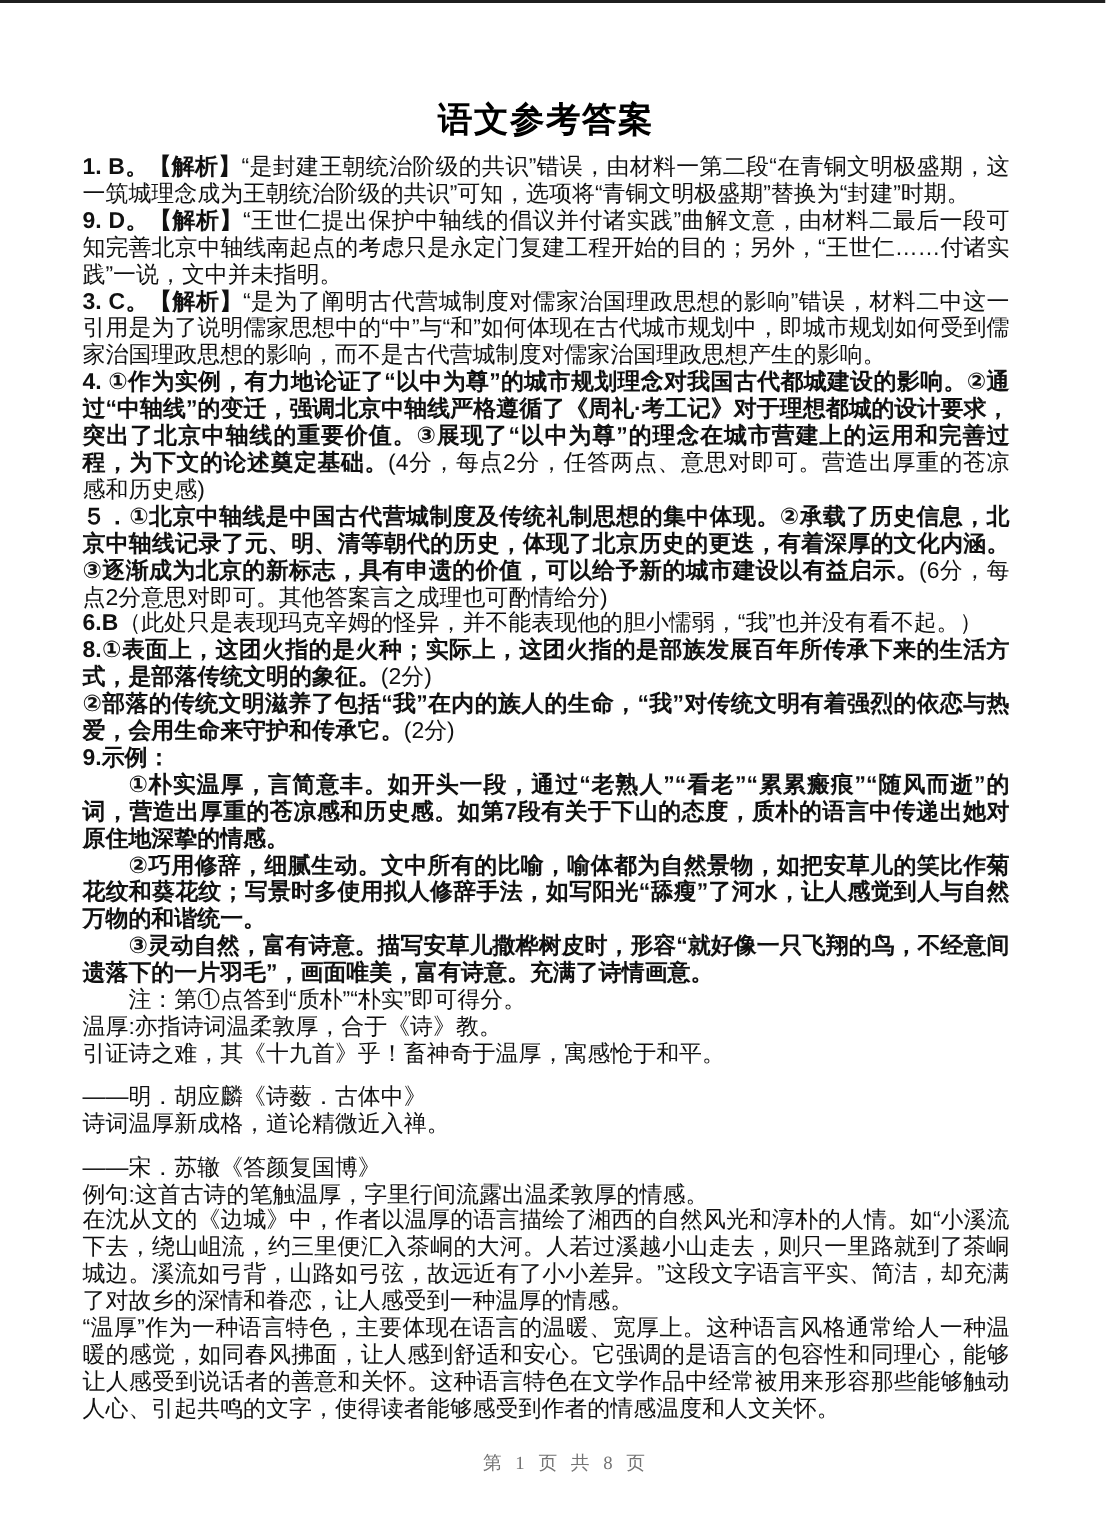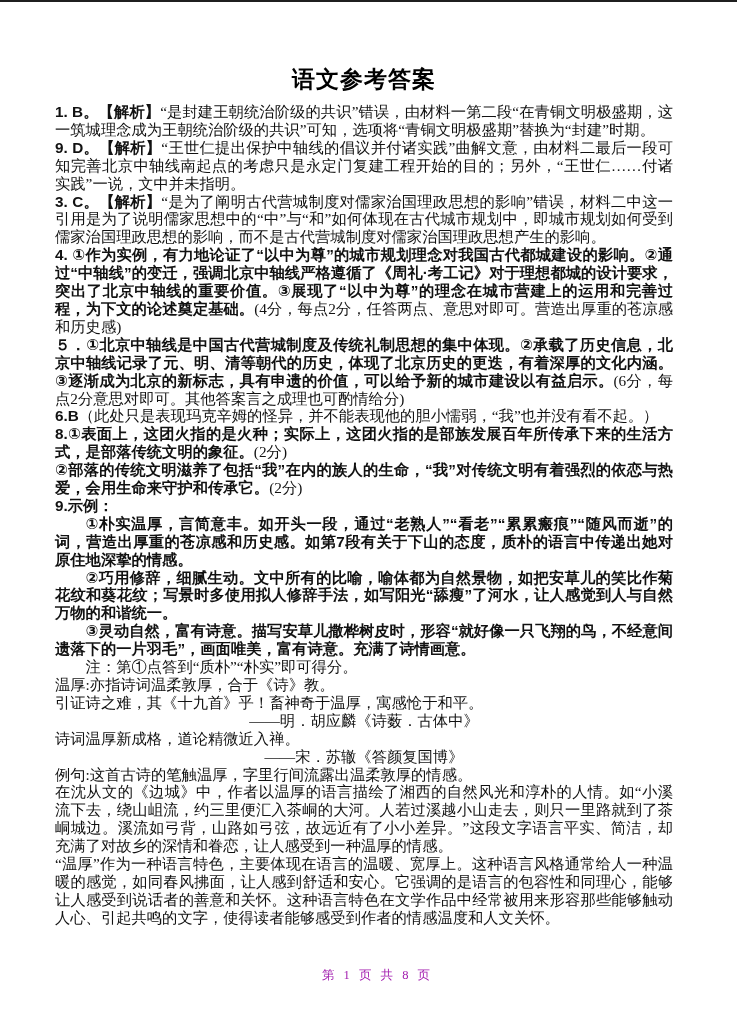--- a/index.html
+++ b/index.html
@@ -32,40 +32,40 @@
     font-size: 15.3px;
     line-height: 17.9px;
     text-align: justify;
     text-justify: inter-ideograph;
   }
   .para {
     margin: 0;
     padding: 0;
   }
   .para.indent { text-indent: 2em; }
-  .para.right  { text-align: center; }
+  .para.right  { text-align: left; margin-top: 11px; }
   .run-hei {
     font-family: "Liberation Sans", "DejaVu Sans", sans-serif;
     font-weight: 700;
     margin-top: 19px;
   }
   .run-song {
-    font-family: Liberation Serif, serif;
+    font-family: Liberation Sans, sans-serif;
     font-weight: 400;
   }
   .doc-footer {
     position: absolute;
     left: 18px;
     right: 0;
     bottom: 36px;
     text-align: center;
     font-size: 12.5px;
     letter-spacing: 3px;
     font-family: "Liberation Serif", "DejaVu Serif", serif;
-    color: #a21caf;
+    color: #737373;
   }
 </style>
 </head>
 <body>
 
 <div class="page">
   <h1 class="doc-title">语文参考答案</h1>
   <main class="doc-body" id="doc-body">
       <p class="para"><span class="run-hei">1. B。【解析】</span><span class="run-song">“是封建王朝统治阶级的共识”错误，由材料一第二段“在青铜文明极盛期，这一筑城理念成为王朝统治阶级的共识”可知，选项将“青铜文明极盛期”替换为“封建”时期。</span></p>
       <p class="para"><span class="run-hei">9. D。【解析】</span><span class="run-song">“王世仁提出保护中轴线的倡议并付诸实践”曲解文意，由材料二最后一段可知完善北京中轴线南起点的考虑只是永定门复建工程开始的目的；另外，“王世仁……付诸实践”一说，文中并未指明。</span></p>

